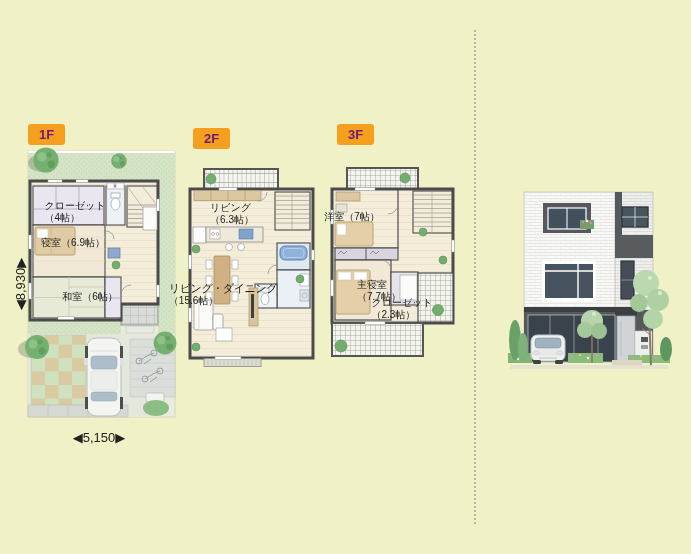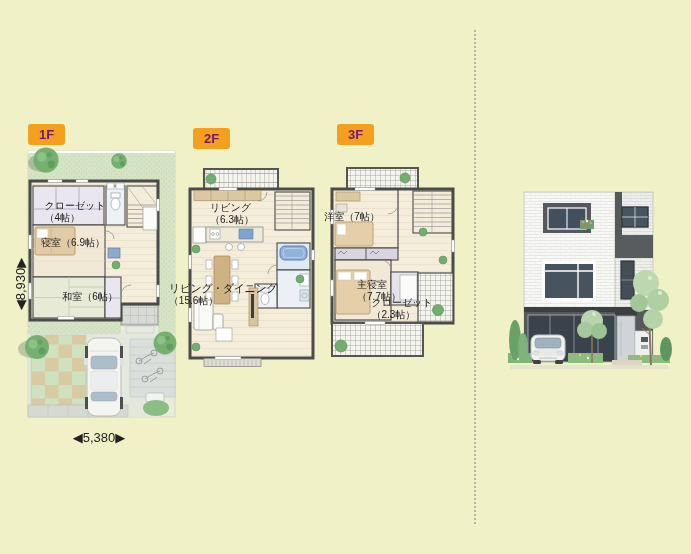--- a/index.html
+++ b/index.html
@@ -483,17 +483,17 @@
   <div class="rlabel" style="left:379px;top:290px">
     <span>主寝室</span>
     <span>（7.7帖）</span>
   </div>
   <div class="rlabel" style="left:402px;top:308px">
     <span>クローゼット</span>
     <span>（2.3帖）</span>
   </div>
 
   <div class="dim dim-v" style="left:20px;top:284px">◀8,930▶</div>
-  <div class="dim dim-h" style="left:99px;top:437px">◀5,380▶</div>
+  <div class="dim dim-h" style="left:99px;top:437px">◀5,150▶</div>
 
   <div class="separator"></div>
 
 </div>
 
 </body></html>

